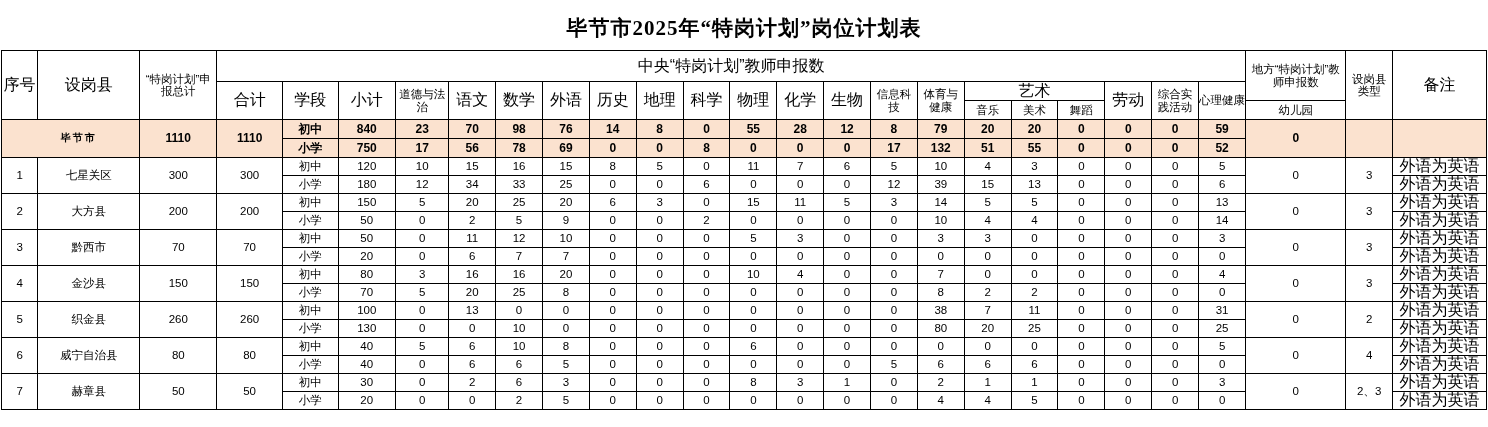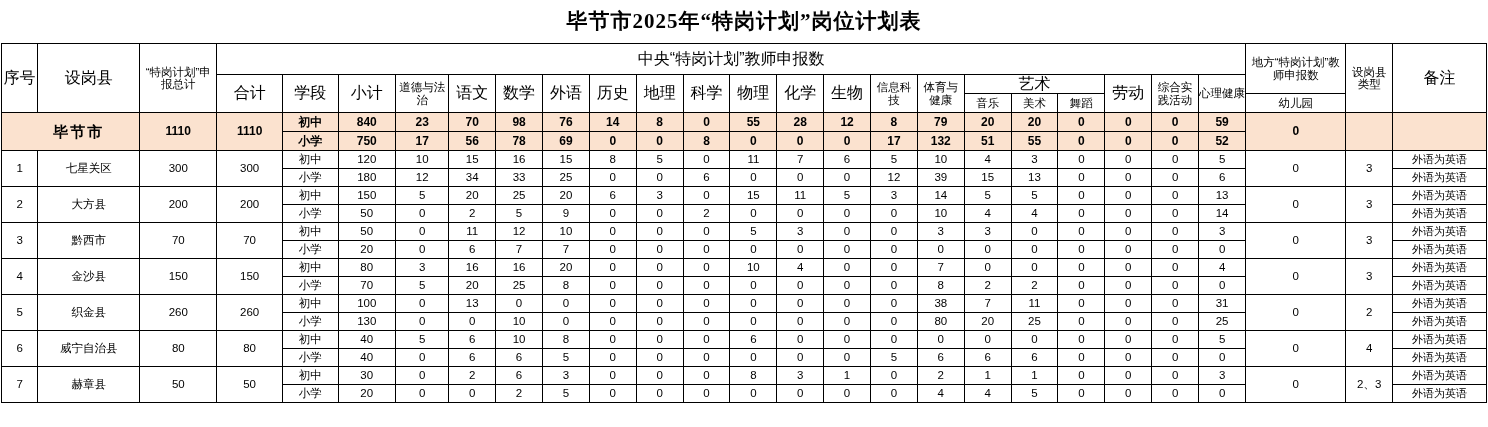--- a/index.html
+++ b/index.html
@@ -13,21 +13,21 @@
     font-family: "Liberation Sans", sans-serif;
     color: #000000;
     overflow: hidden;
   }
   #page-title {
     text-align: center;
     font-family: "Liberation Serif", serif;
     font-weight: bold;
     font-size: 21px;
     letter-spacing: 1px;
-    padding-top: 7px;
+    padding-top: 14px;
     padding-bottom: 8px;
   }
   table.sheet {
     border-collapse: collapse;
     table-layout: fixed;
     width: 1486px;
     margin: 0 auto;
     font-size: 11.5px;
   }
   table.sheet td, table.sheet th {
@@ -50,28 +50,28 @@
     font-size: 11.5px;
   }
   
   tr.sum td {
     background: #fbe2cf;
     font-weight: bold;
     font-size: 12px;
     height: 18px;
   }
   tr.sum td.name {
-    font-size: 15px;
+    font-size: 10px;
     letter-spacing: 2px;
     padding-left: 16px;
   }
   
   tr.data td { height: 17px; }
   td.bold { font-weight: bold; }
-  td.note { font-size: 11px; }
+  td.note { font-size: 16px; }
   td.seg { font-size: 11.5px; }
 </style>
 </head>
 <body>
 
 <div id="page-title">毕节市2025年“特岗计划”岗位计划表</div>
 
 <table class="sheet">
   <colgroup>
     <col style="width:34px">

